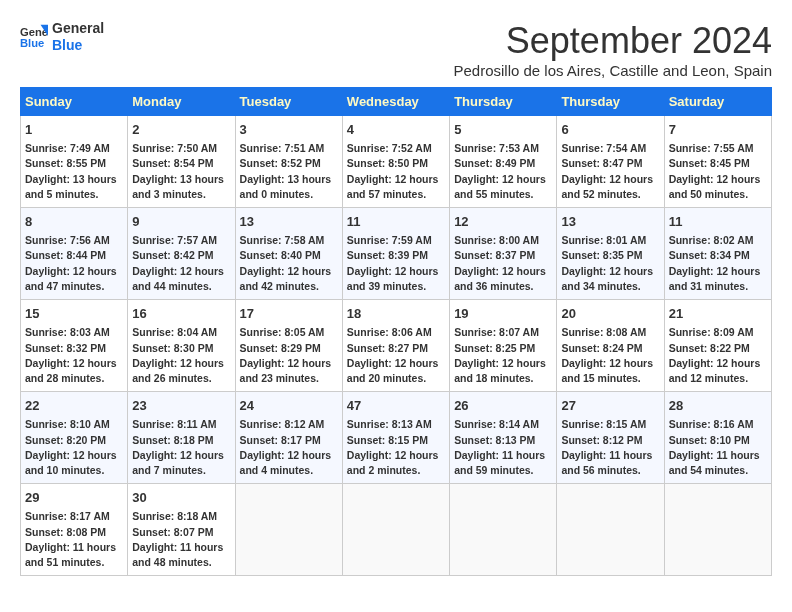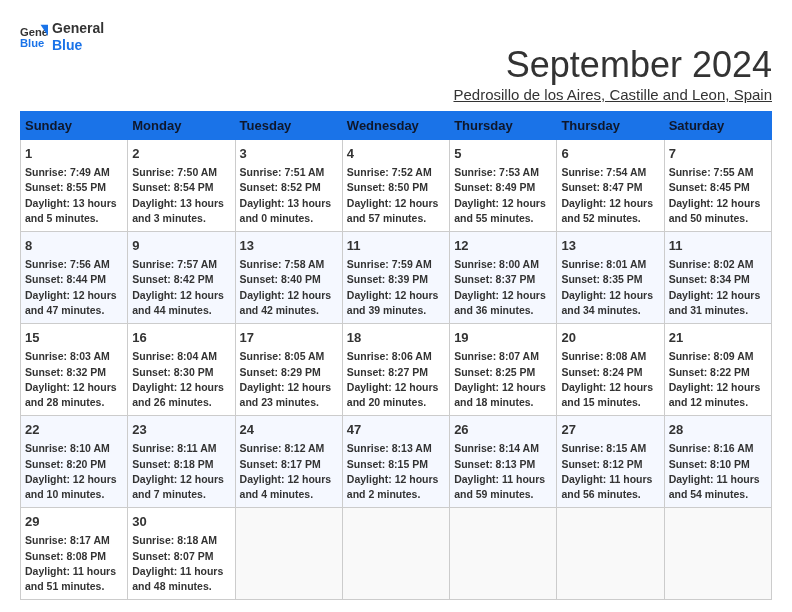--- a/index.html
+++ b/index.html
@@ -25,36 +25,34 @@
       height: 28px;
       margin-right: 4px;
     }
     .title-area {
       text-align: right;
     }
     .month-title {
       font-size: 36px;
       color: #333;
       font-weight: normal;
-      margin-top: 24px;
     }
     .location-subtitle {
       font-size: 15px;
       color: #333;
       font-weight: normal;
-      text-decoration: underline;
     }
     .calendar-table {
       width: 100%;
       border-collapse: collapse;
       font-size: 11px;
     }
     .calendar-table th {
       background-color: #1a73e8;
-      color: #0f172a;
+      color: #fef9c3;
       padding: 6px 4px;
       text-align: left;
       font-size: 13px;
       font-weight: bold;
       border: 1px solid #1a73e8;
     }
     .calendar-table td {
       vertical-align: top;
       padding: 5px 4px;
       border: 1px solid #ccc;

